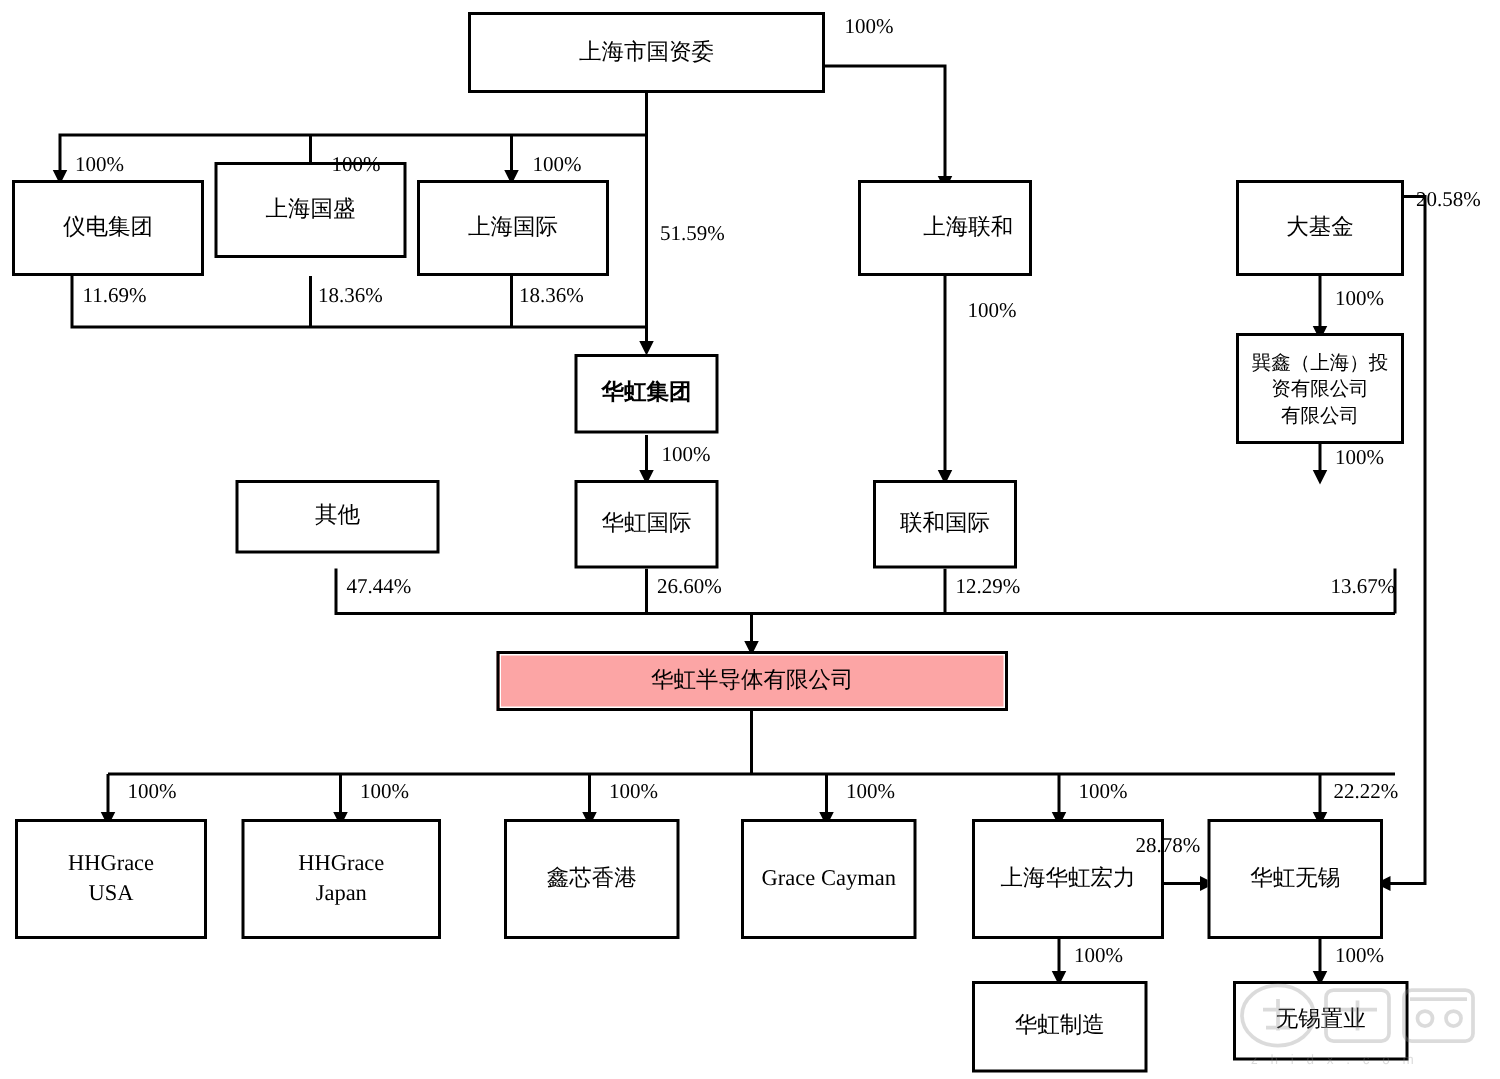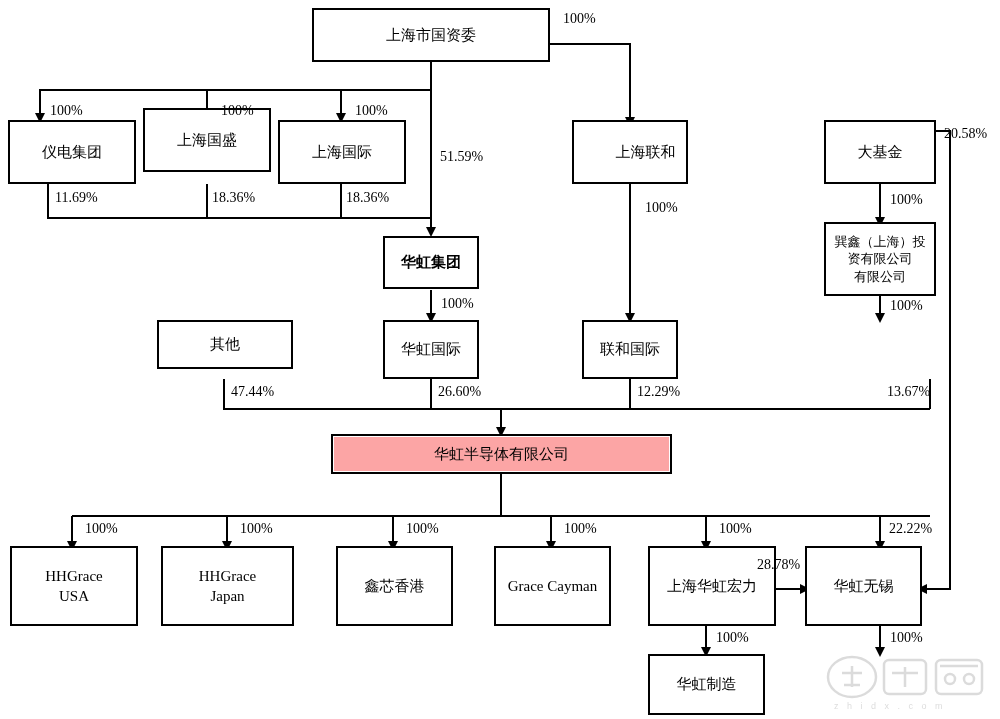--- a/index.html
+++ b/index.html
@@ -206,20 +206,23 @@
   </div>
 
   <div class="node" style="left:805px; top:546px; width:117px; height:80px;">
     <span class="label">华虹无锡</span>
   </div>
 
   <div class="node" style="left:648px; top:654px; width:117px; height:61px;">
     <span class="label">华虹制造</span>
   </div>
 
+  <div class="node" style="left:822px; top:654px; width:117px; height:53px;">
+    <span class="label">无锡置业</span>
+  </div>
 
   <span class="pct" style="left:563px; top:11px;">100%</span>
   <span class="pct" style="left:50px; top:103px;">100%</span>
   <span class="pct" style="left:221px; top:103px;">100%</span>
   <span class="pct" style="left:355px; top:103px;">100%</span>
   <span class="pct" style="left:440px; top:149px;">51.59%</span>
 
   <span class="pct" style="left:55px; top:190px;">11.69%</span>
   <span class="pct" style="left:212px; top:190px;">18.36%</span>
   <span class="pct" style="left:346px; top:190px;">18.36%</span>

